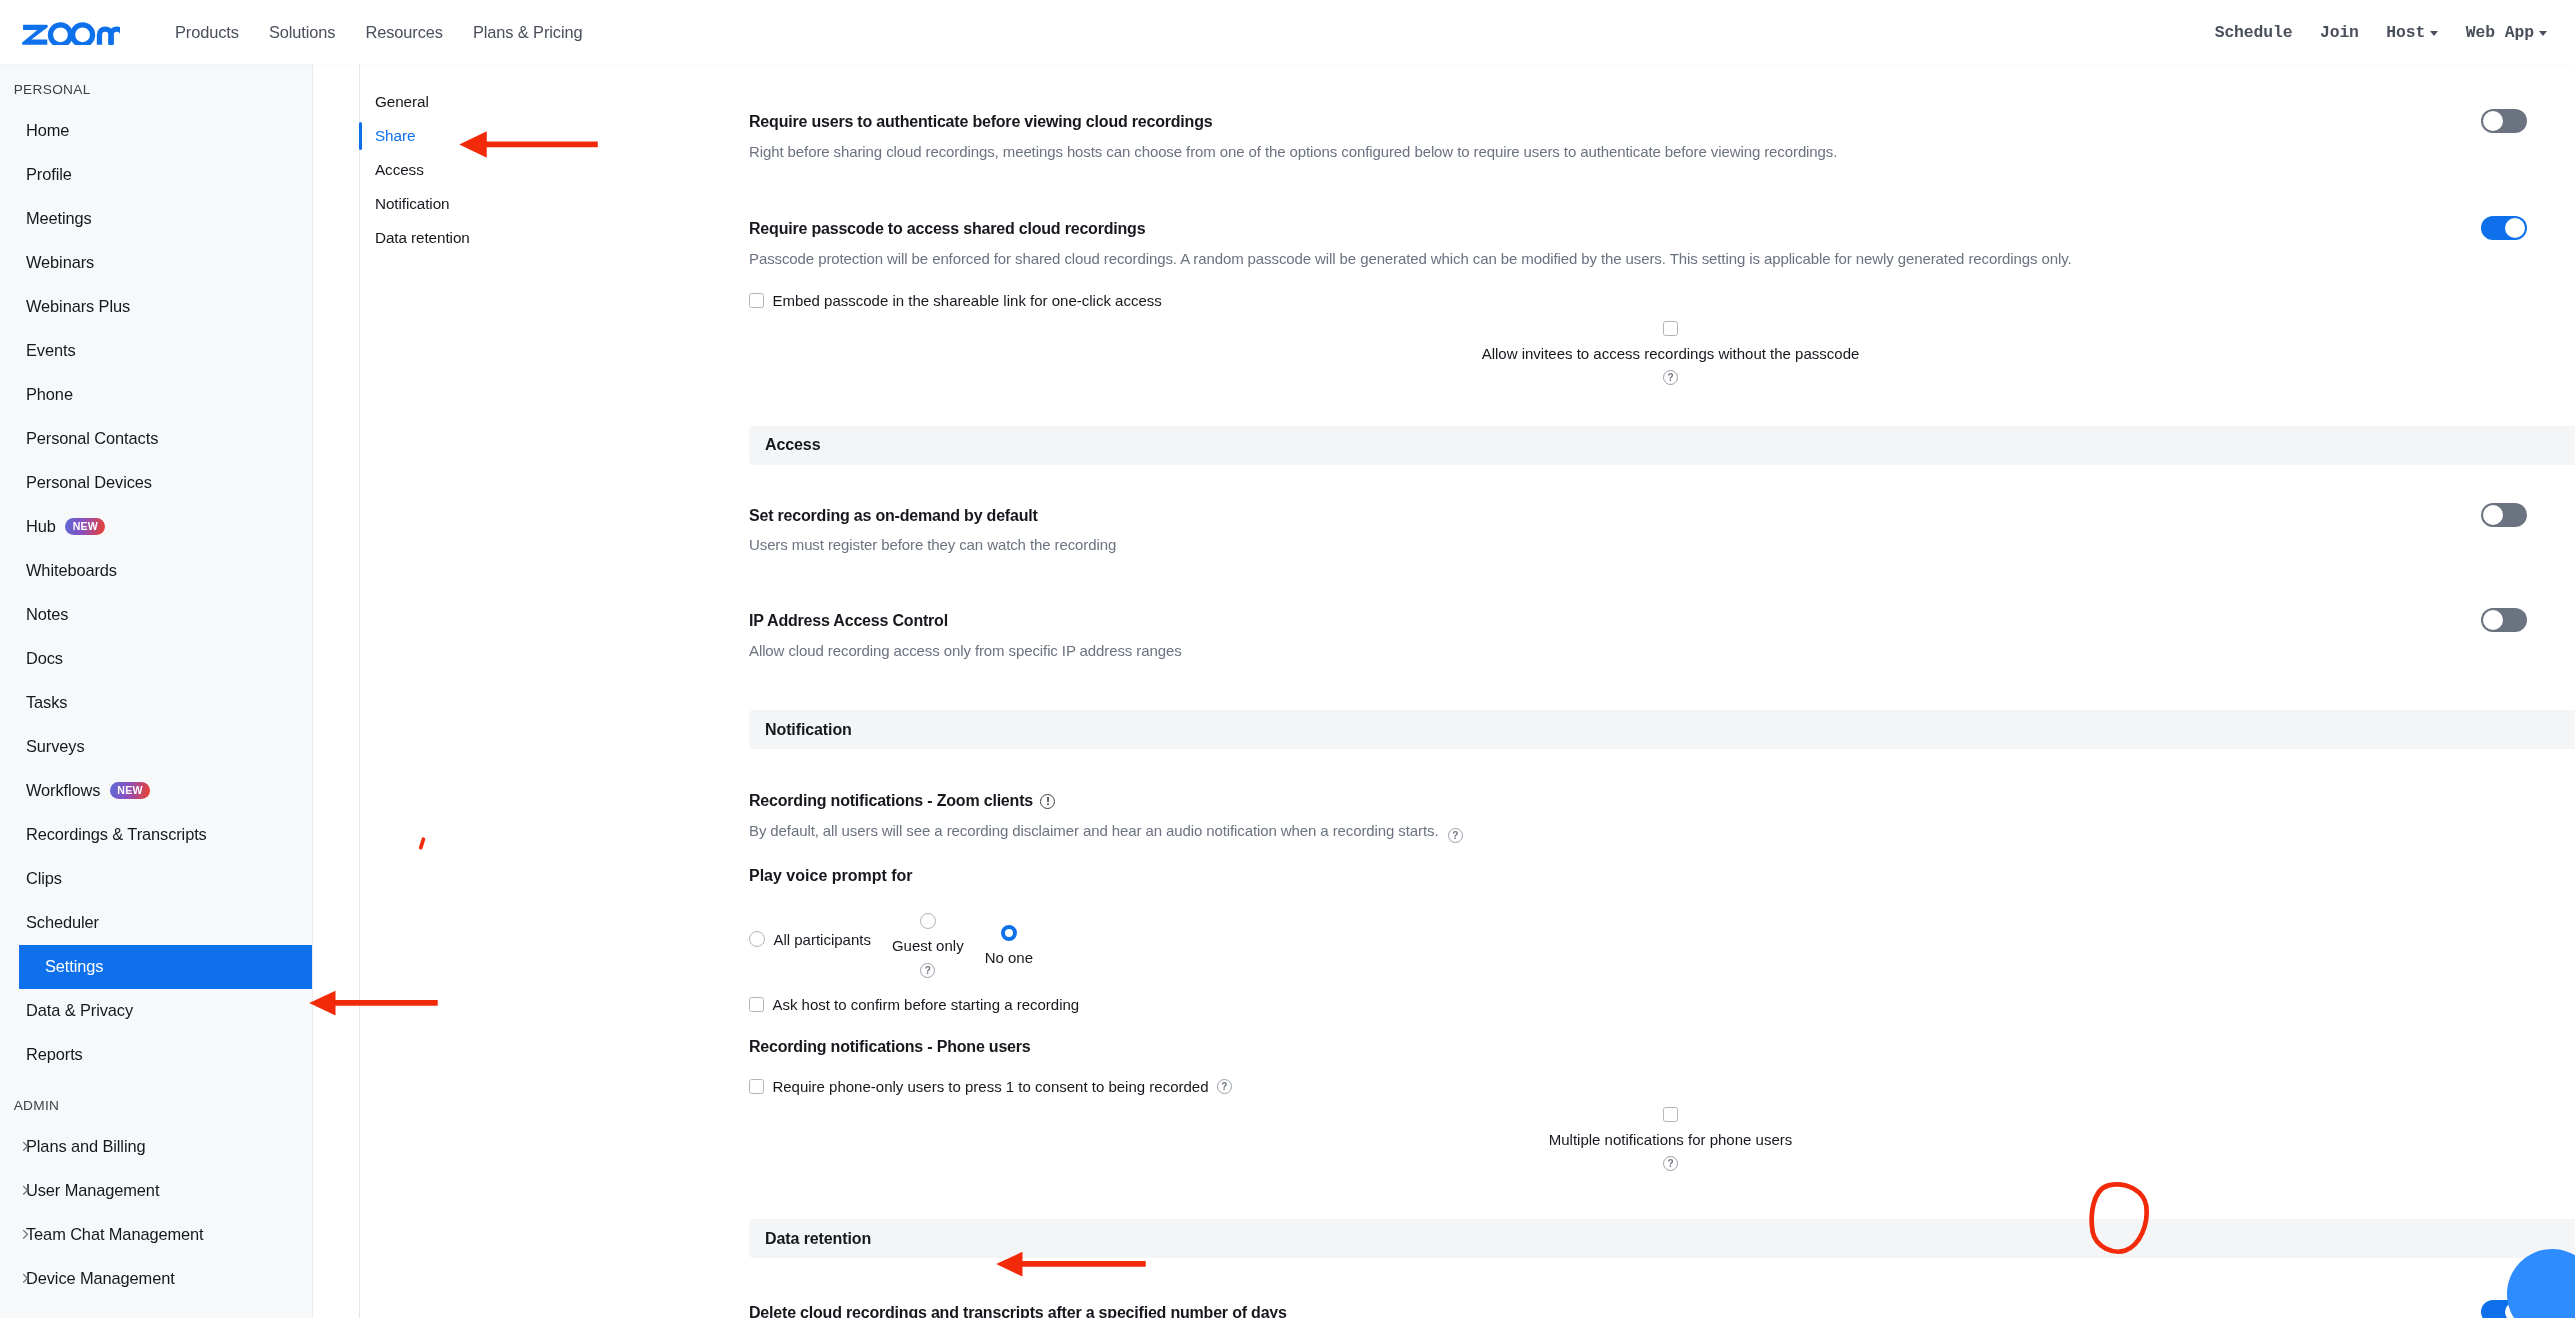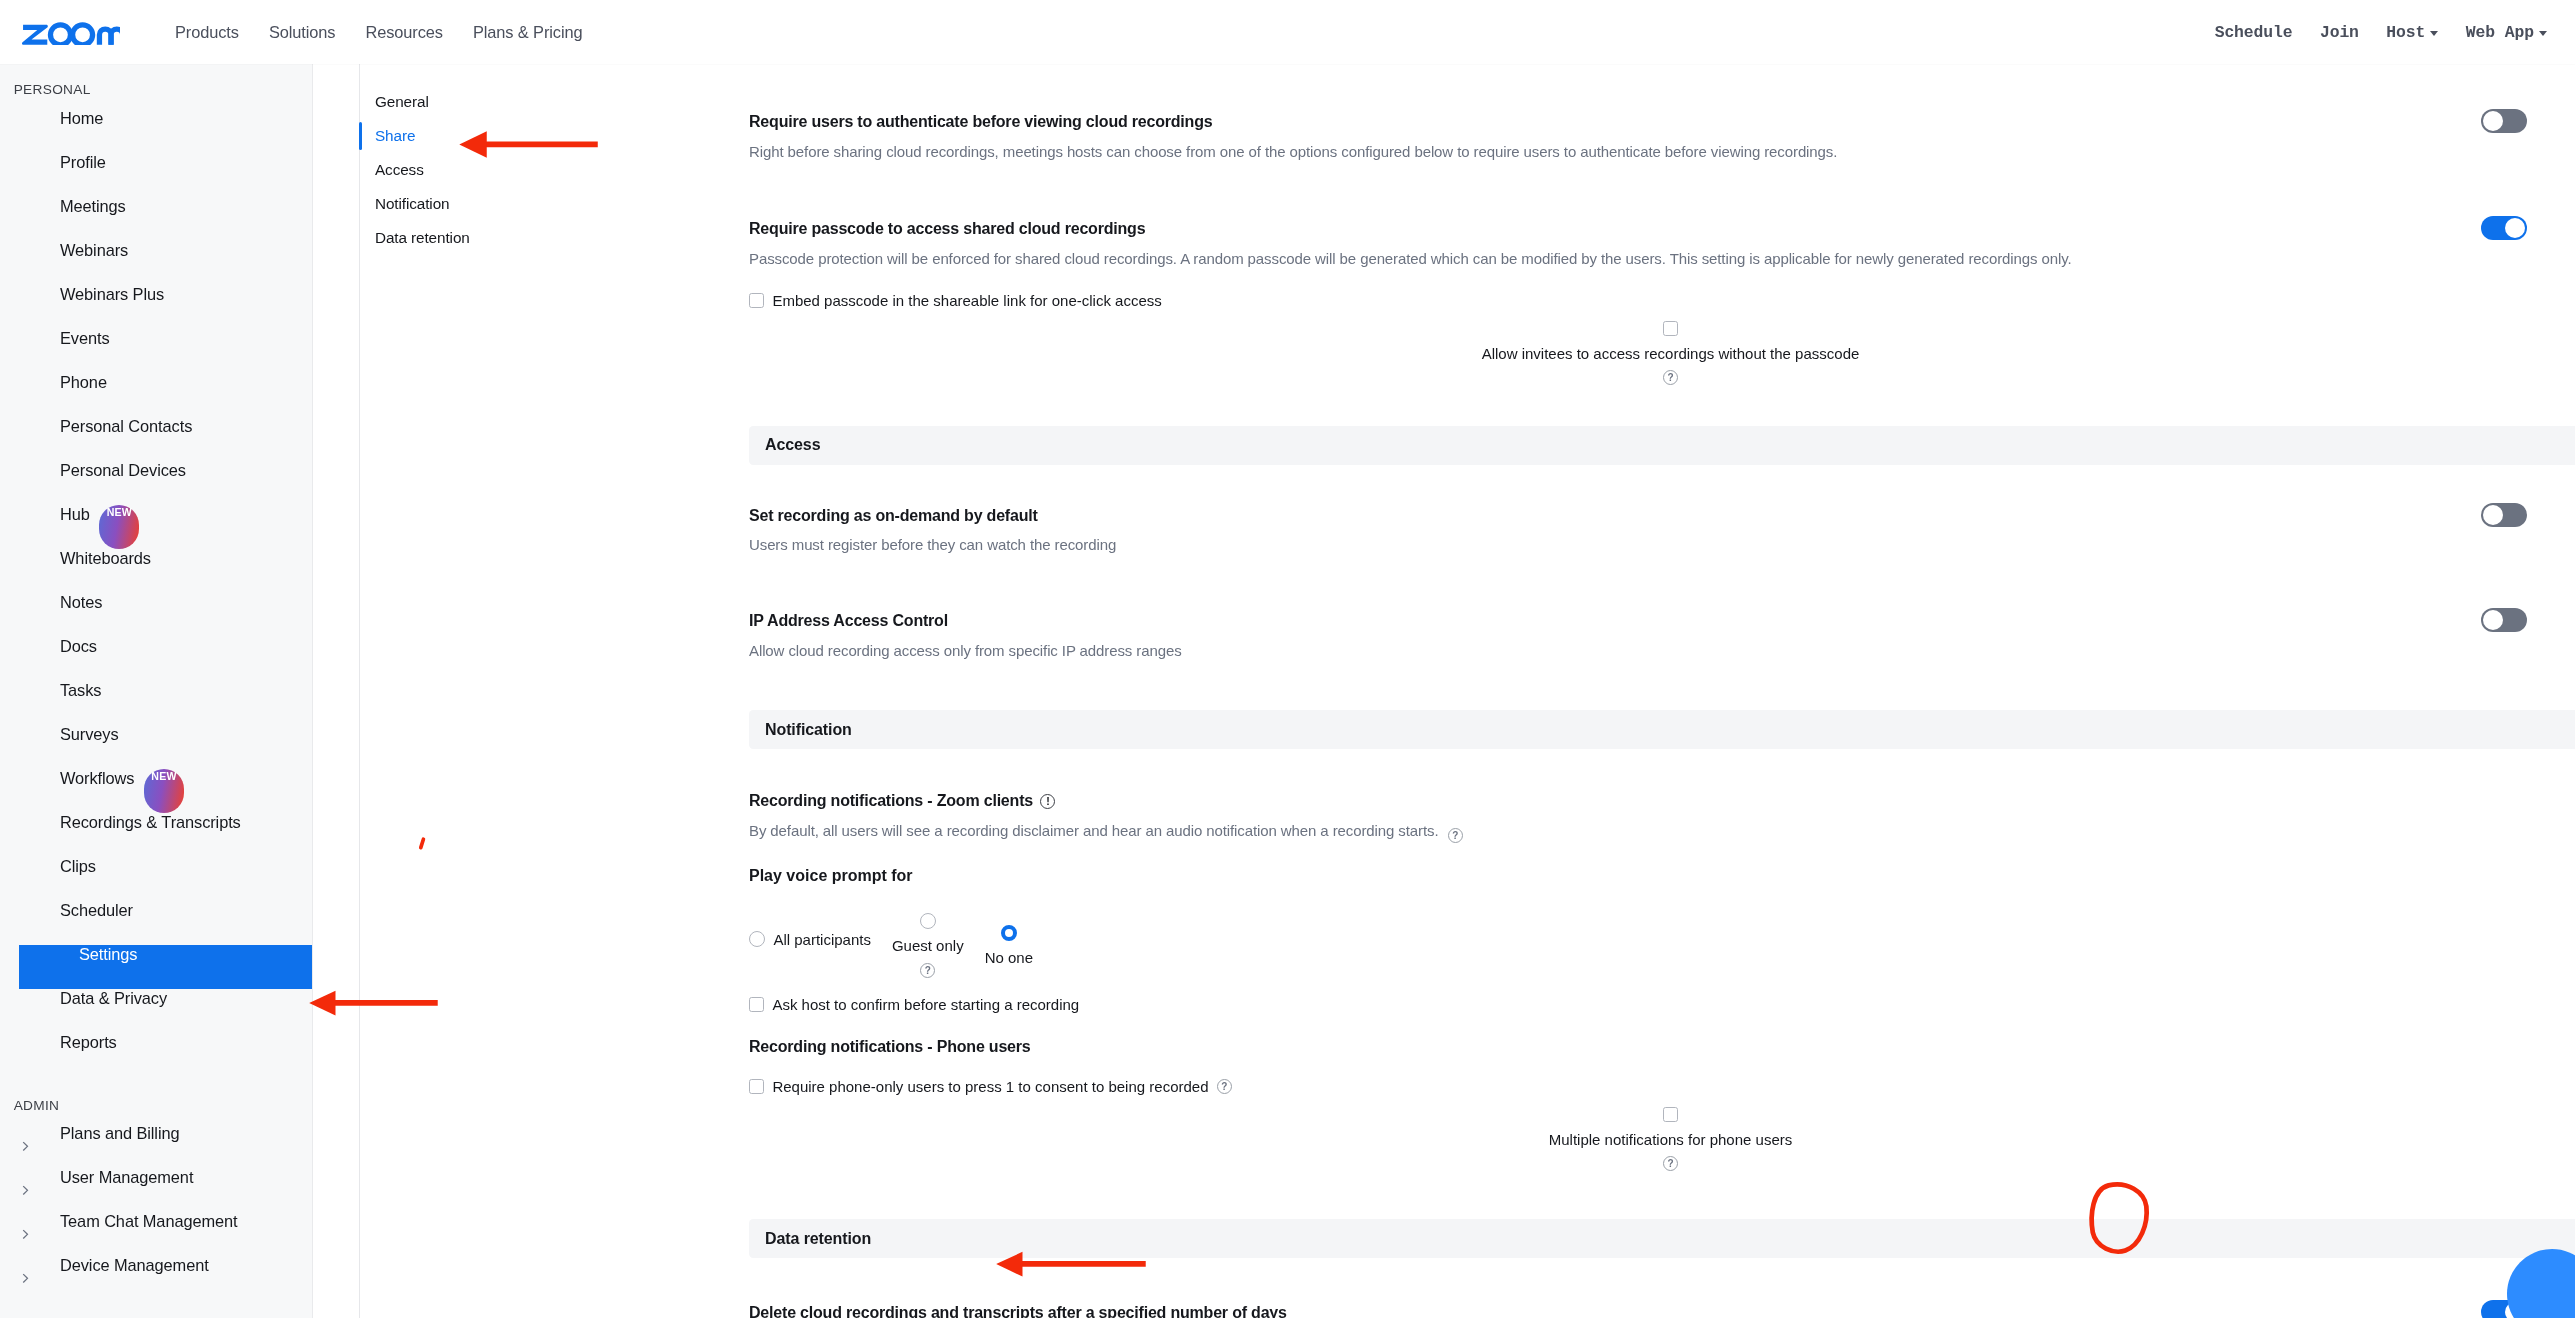--- a/index.html
+++ b/index.html
@@ -43,22 +43,22 @@
   
   .sidebar {
     position: absolute; top: 64px; left: 0; width: 313px; height: 1254px;
     background: #f7f8f9; border-right: 0.5px solid #e9eaec; overflow: hidden;
   }
   .sb-group-label {
     font-size: 13.7px; color: #3c3f46; letter-spacing: 0.3px;
     padding: 18px 0 11.6px 13.7px; font-weight: 400;
   }
   .sb-item {
-    height: 44px; display: flex; 
-    padding-left: 60px; font-size: 16.4px; color: #16181d; cursor: pointer;
+    height: 44px; display: flex; align-items: center;
+    padding-left: 26px; font-size: 16.4px; color: #16181d; cursor: pointer;
     letter-spacing: -0.1px;
   }
   .sb-item.active { background: #0e71eb; color: #ffffff; margin-left: 19px; }
   .sb-item .chev {
     position: absolute; left: 19px; width: 12.7px; height: 12.7px;
   }
   .sb-item-wrap { position: relative; }
   .badge-new {
     display: inline-block; margin-left: 9.5px;
     background: linear-gradient(100deg,#5b6bd6 0%,#8a4fc0 45%,#f0402a 100%);

